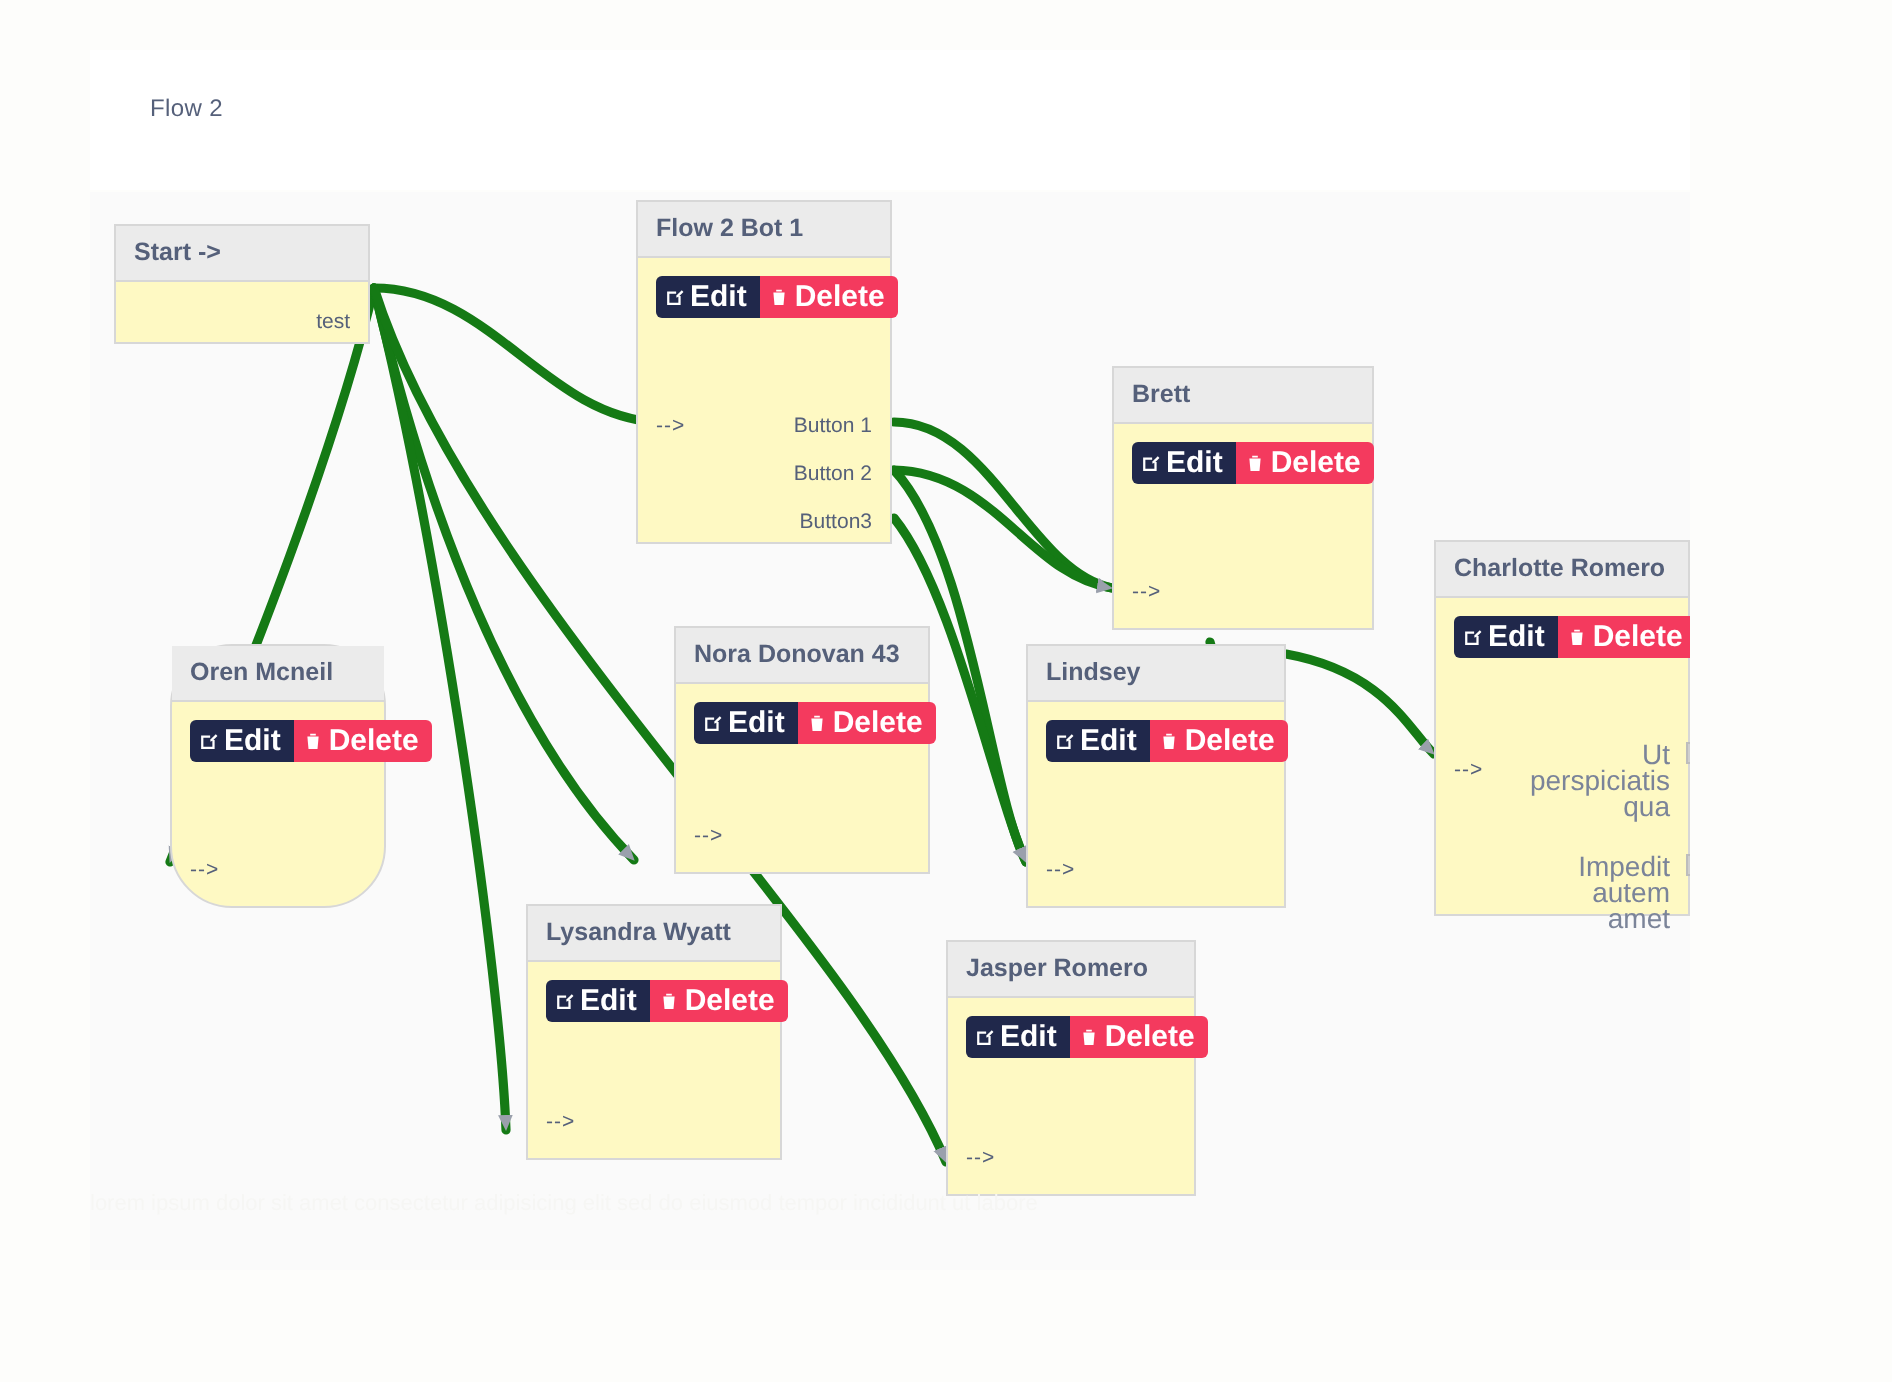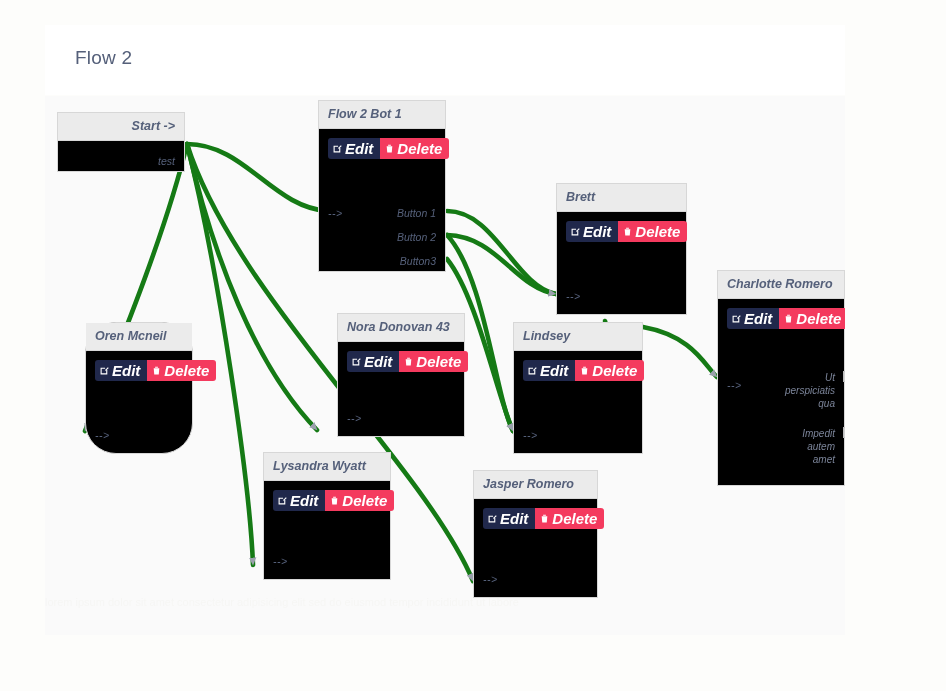--- a/index.html
+++ b/index.html
@@ -23,21 +23,21 @@
     left: 45px;
     top: 25px;
     width: 800px;
     height: 70px;
     background: #ffffff;
   }
   #flow-title {
     position: absolute;
     left: 30px;
     top: 22px;
-    font-size: 19px;
+    font-size: 12px;
     color: #55607a;
     letter-spacing: .2px;
   }
 
   
   #canvas {
     position: absolute;
     left: 45px;
     top: 96px;
     width: 800px;
@@ -48,40 +48,38 @@
   #edge-layer {
     position: absolute;
     left: 0; top: 0;
     width: 800px; height: 539px;
     pointer-events: none;
   }
 
   
   .node {
     position: absolute;
-    background: #000000;
+    background: #fef9c3;
     border: 1px solid #d7d7d7;
     box-sizing: border-box;
-    font-style: italic;
   }
   .node-header {
     background: #ebebeb;
     border-bottom: 1px solid #d7d7d7;
     height: 27px;
     line-height: 27px;
     padding: 0 9px;
     font-size: 12.5px;
     font-weight: bold;
     color: #55607a;
     white-space: nowrap;
     overflow: hidden;
   }
   .node.start .node-header {
     background: #ebebeb;
-    text-align: right;
   }
   .node-body {
     position: relative;
     height: calc(100% - 27px);
   }
 
   
   .btn-row {
     position: absolute;
     left: 9px;
@@ -117,21 +115,21 @@
     position: absolute;
     right: 9px;
     font-size: 10.5px;
     color: #55607a;
     text-align: right;
     white-space: nowrap;
   }
   .port-text {
     position: absolute;
     right: 9px;
-    font-size: 10px;
+    font-size: 14px;
     color: #7b8499;
     text-align: right;
     line-height: 13px;
     white-space: nowrap;
   }
   
   .handle {
     position: absolute;
     width: 4px;
     height: 11px;
@@ -254,21 +252,21 @@
                   <path d="M5.5 1.5h5V3h-5z" fill="#fff"></path>
                 </svg>
             </span>
             <span>Delete</span>
           </div>
         </div>
         <div class="port-in" style="top:78px;">--&gt;</div>
       </div>
     </div>
 
-    <div class="node" style="left:672px; top:174px; width:128px; height:216px;">
+    <div class="node" style="left:672px; top:174px; width:128px; height:188px;">
       <div class="node-header">Charlotte Romero</div>
       <div class="node-body">
         <div class="btn-row">
           <div class="btn btn-edit">
             <span>
               <svg width="9" height="9" viewBox="0 0 16 16">
                   <path d="M1 3h8v2H3v8h8V7h2v8H1z" fill="#fff"></path>
                   <path d="M9.5 6.5 14 2l1.5 1.5L11 8l-2 .5z" fill="#fff"></path>
                 </svg>
             </span>

